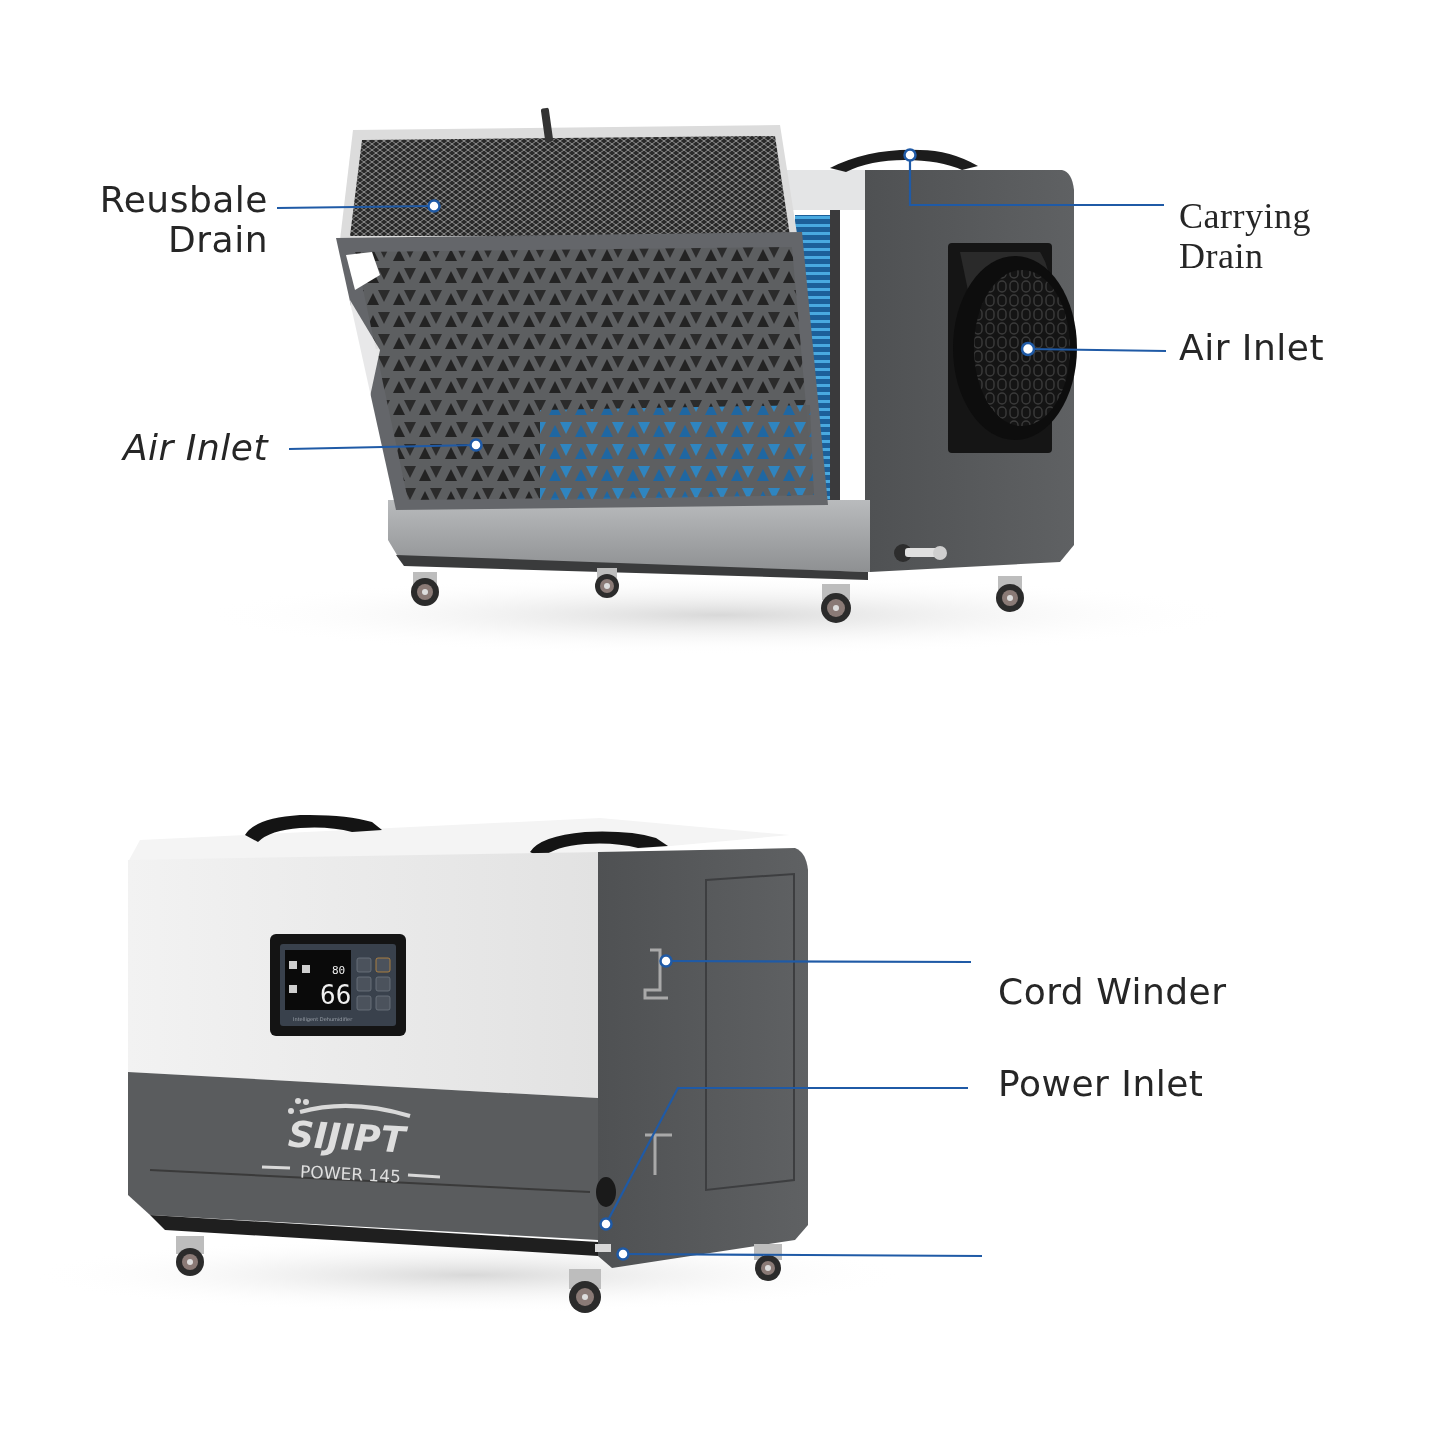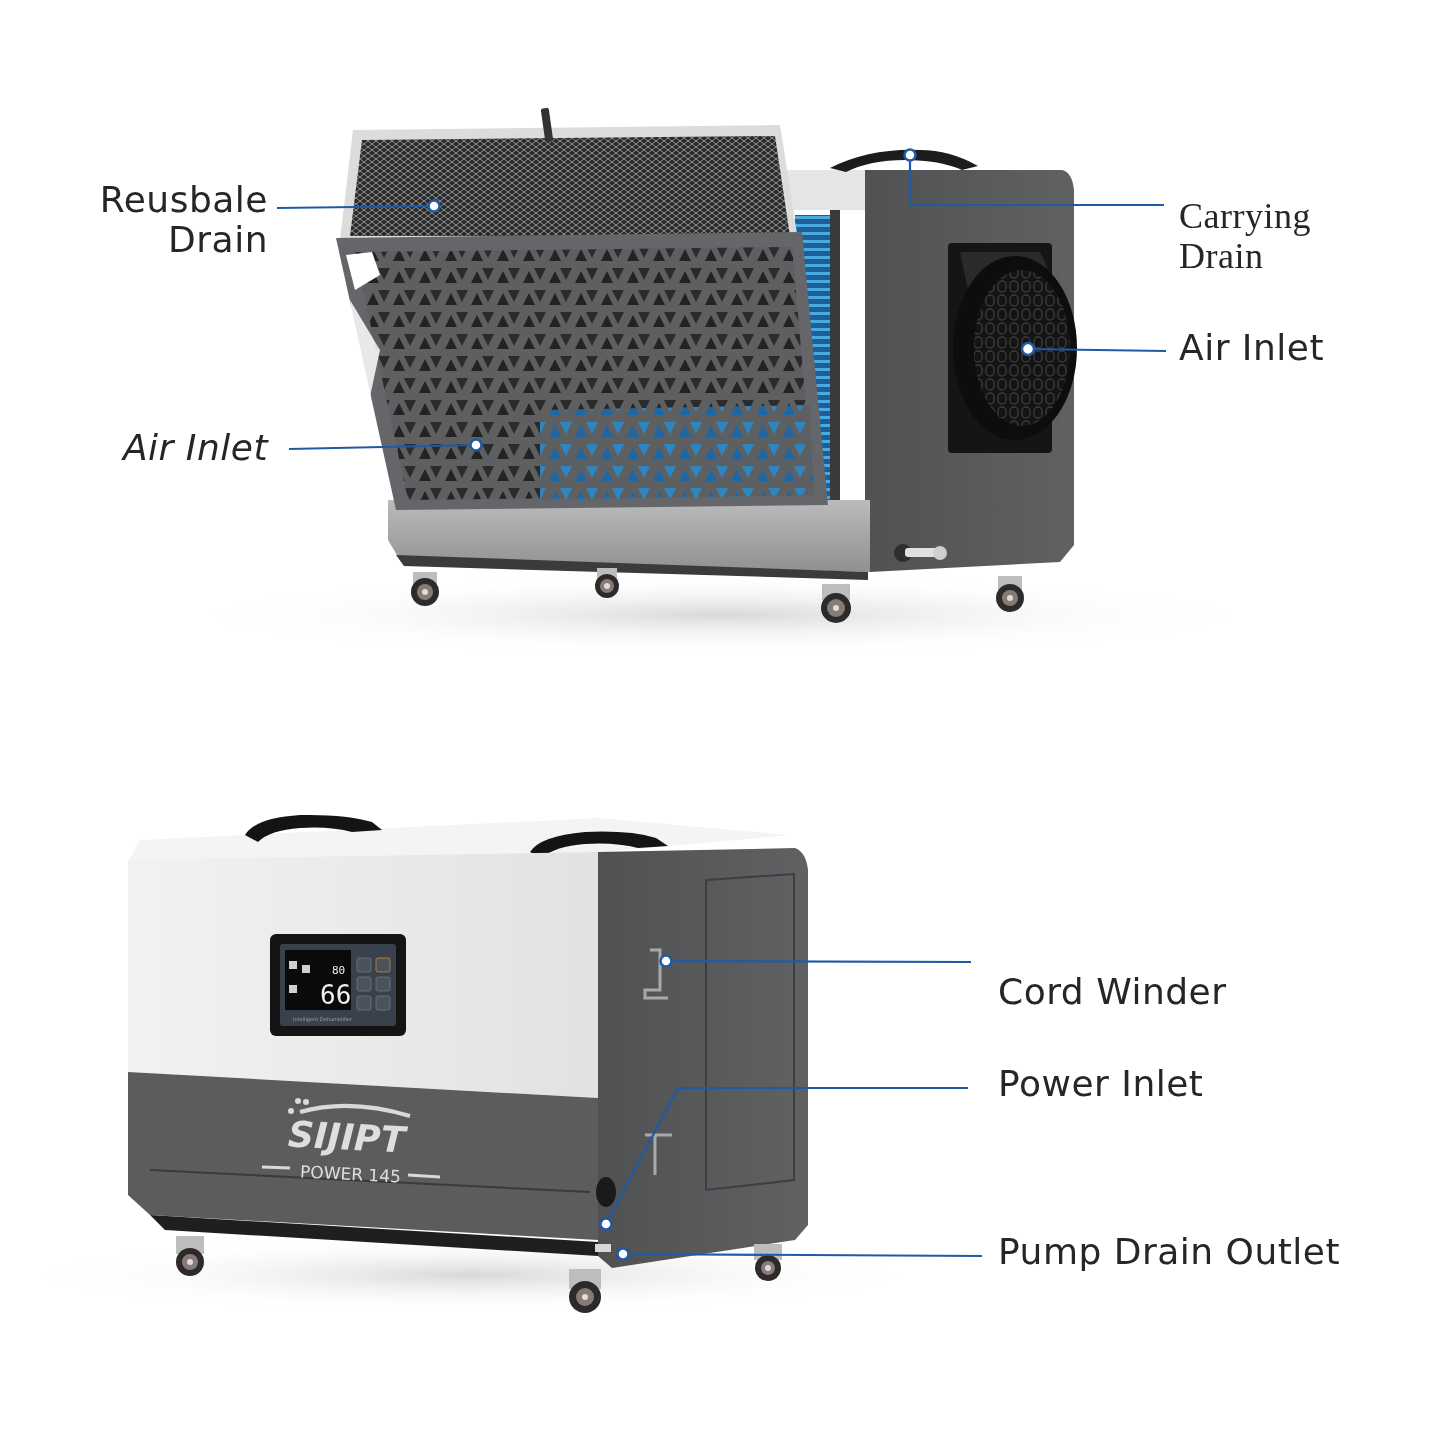--- a/index.html
+++ b/index.html
@@ -255,17 +255,14 @@
   </div>
 
   <div class="callout-label align-left" style="left:998px; top:940px;margin-top:32px;">
     <span class="line">Cord Winder</span>
   </div>
 
   <div class="callout-label align-left" style="left:998px; top:1064px;">
     <span class="line">Power Inlet</span>
   </div>
 
-  <div class="callout-label align-left" style="left:998px; top:1232px;">
-    <span class="line">Pump Drain Outlet</span>
-  </div>
 
 </div>
 
 </body></html>

